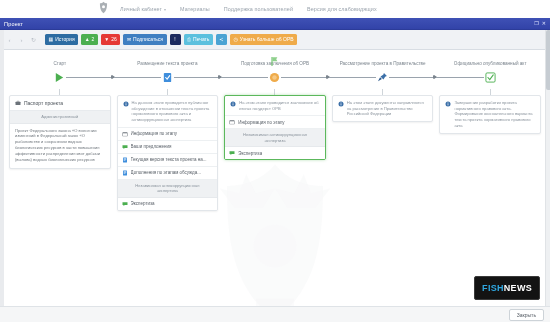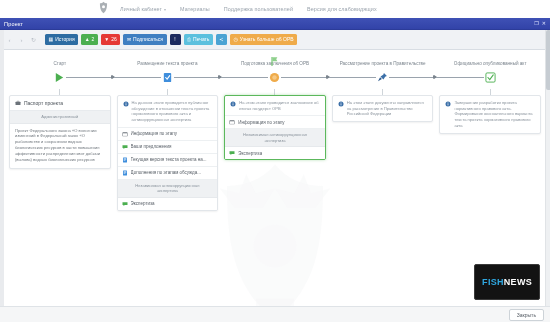--- a/index.html
+++ b/index.html
@@ -282,21 +282,21 @@
     margin: 0 auto;
   }
 
   
   .fishnews {
     position: absolute;
     right: 10px; bottom: 22px;
     background: #131313;
     border: 1px solid #3a3a3a;
     border-radius: 2px;
-    padding: 12px 7px;
+    padding: 6px 7px;
     font-size: 9px;
     font-weight: bold;
     letter-spacing: .3px;
     z-index: 6;
   }
   .fishnews .fi { color: #2fa7e0; }
   .fishnews .ne { color: #ffffff; }
   .close-bar {
     position: absolute;
     left: 0; right: 0; bottom: 0;

